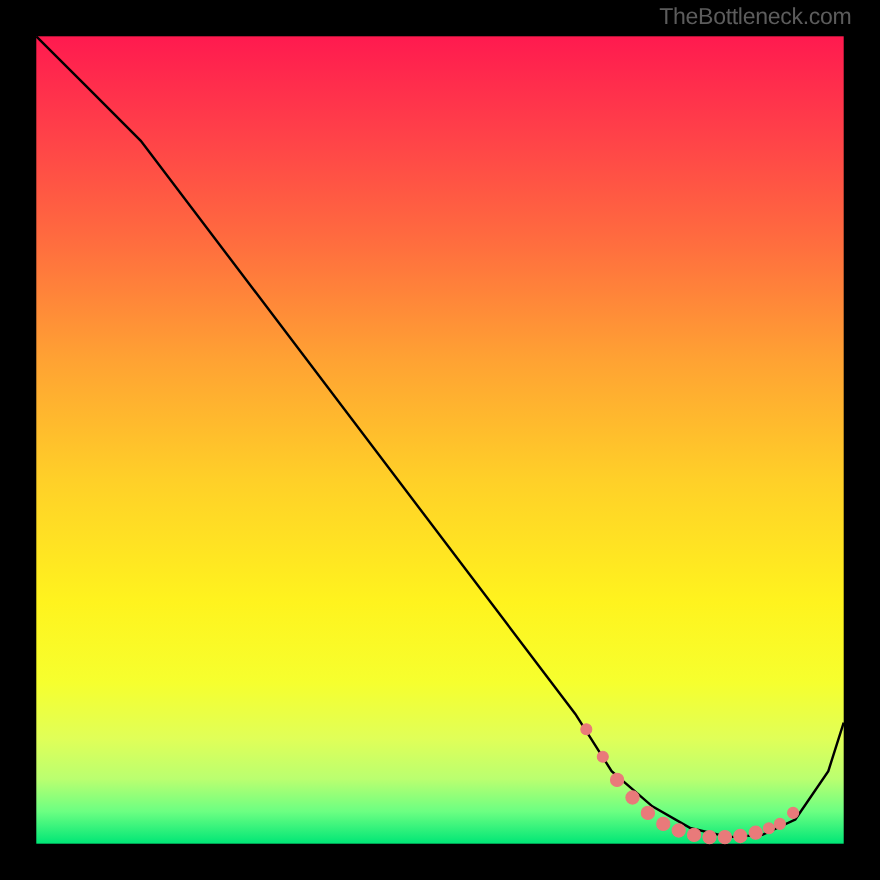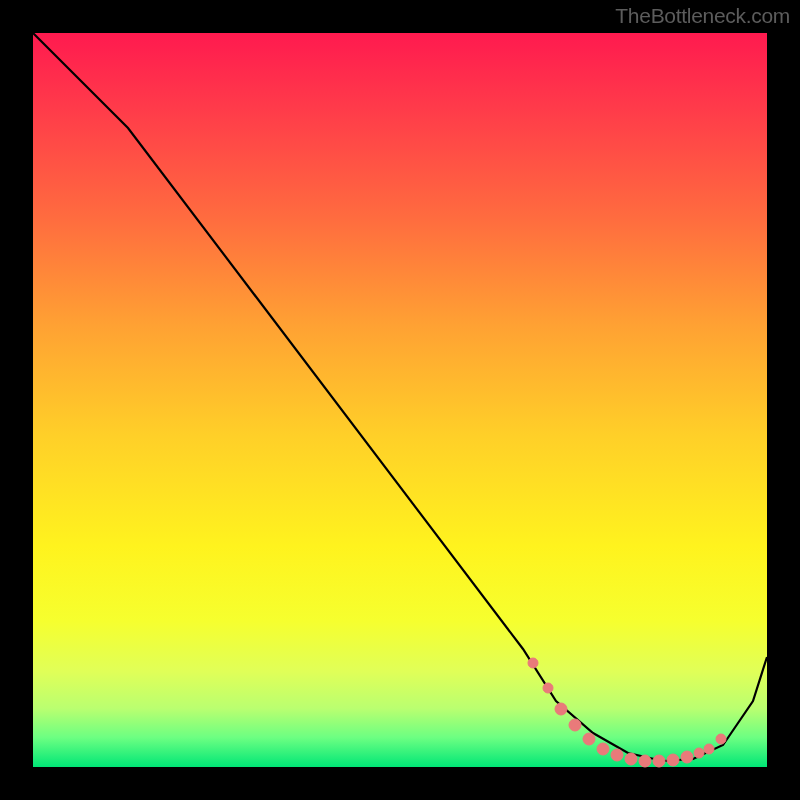--- a/index.html
+++ b/index.html
@@ -12,21 +12,21 @@
     font-family: Arial, Helvetica, sans-serif;
   }
   .container {
     position: relative;
     width: 800px;
     height: 800px;
   }
   .attribution {
     position: absolute;
     top: 4px;
-    right: 10px;
+    right: 26px;
     color: #5c5c5c;
     font-size: 21px;
     font-weight: 500;
     letter-spacing: -0.3px;
     z-index: 10;
   }
   .plot-area {
     position: absolute;
     left: 33px;
     top: 33px;

